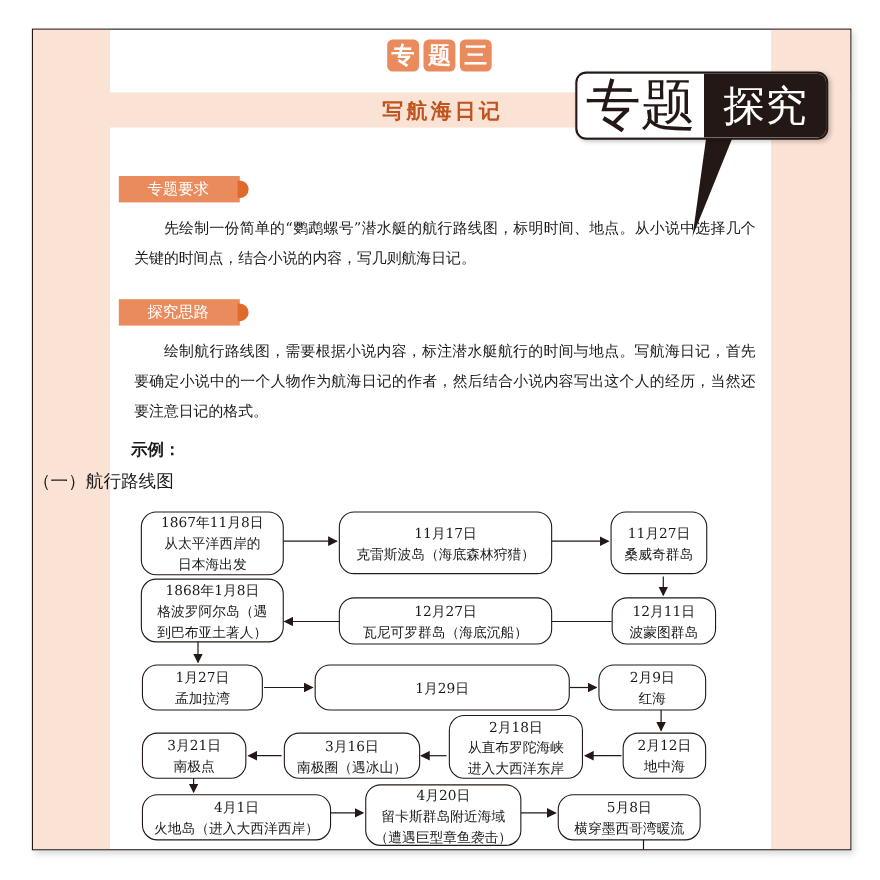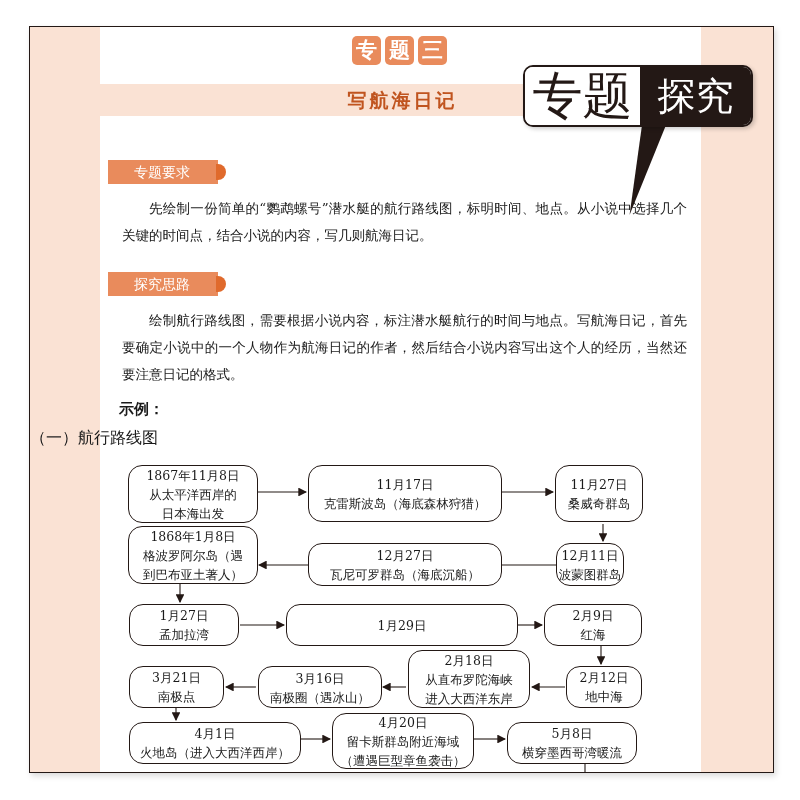--- a/index.html
+++ b/index.html
@@ -142,35 +142,35 @@
         <line x1="376" y1="660" x2="353" y2="660" marker-end="url(#ah)"></line>
         <line x1="226" y1="660" x2="196" y2="660" marker-end="url(#ah)"></line>
         <line x1="146" y1="680" x2="146" y2="693" marker-end="url(#ah)"></line>
 
         <line x1="270" y1="712" x2="300" y2="712" marker-end="url(#ah)"></line>
         <line x1="443" y1="712" x2="475" y2="712" marker-end="url(#ah)"></line>
         <line x1="555" y1="734" x2="555" y2="747"></line>
       </g>
     </svg>
 
-    <div class="node" style="left:98px;top:438px;width:130px;height:58px;">
+    <div class="node" style="left:98px;top:438px;width:130px;height:58px;justify-content:flex-end;">
       <div>1867年11月8日</div>
       <div>从太平洋西岸的</div>
       <div>日本海出发</div>
     </div>
     <div class="node" style="left:278px;top:438px;width:194px;height:57px;">
       <div>11月17日</div>
       <div>克雷斯波岛（海底森林狩猎）</div>
     </div>
     <div class="node" style="left:525px;top:438px;width:88px;height:57px;">
       <div>11月27日</div>
       <div>桑威奇群岛</div>
     </div>
 
-    <div class="node" style="left:526px;top:516px;width:68px;height:43px;">
+    <div class="node" style="left:526px;top:516px;width:95px;height:43px;">
       <div>12月11日</div>
       <div>波蒙图群岛</div>
     </div>
     <div class="node" style="left:278px;top:516px;width:194px;height:43px;">
       <div>12月27日</div>
       <div>瓦尼可罗群岛（海底沉船）</div>
     </div>
     <div class="node" style="left:98px;top:499px;width:130px;height:58px;">
       <div>1868年1月8日</div>
       <div>格波罗阿尔岛（遇</div>

